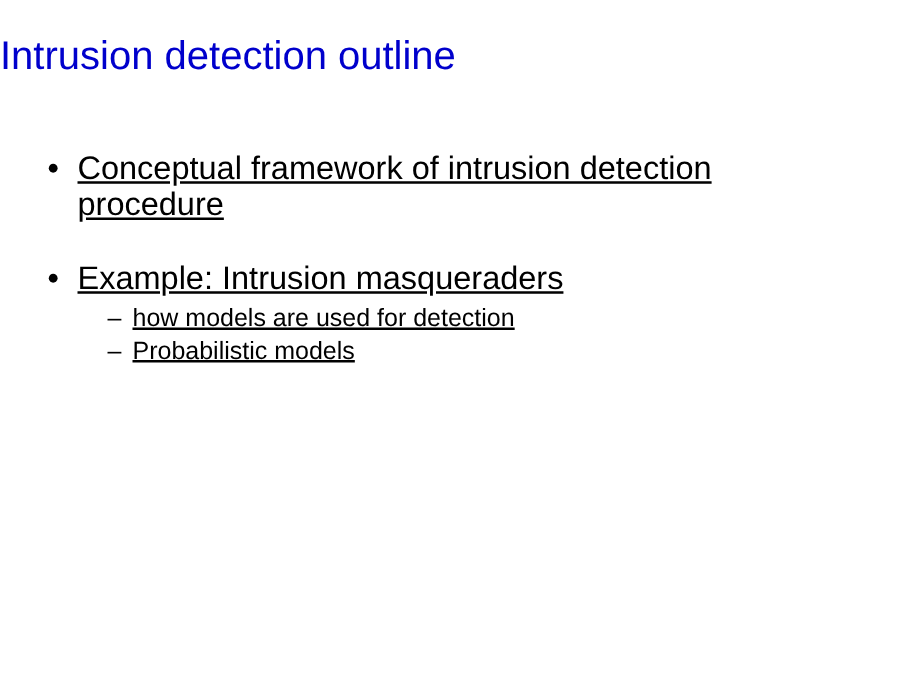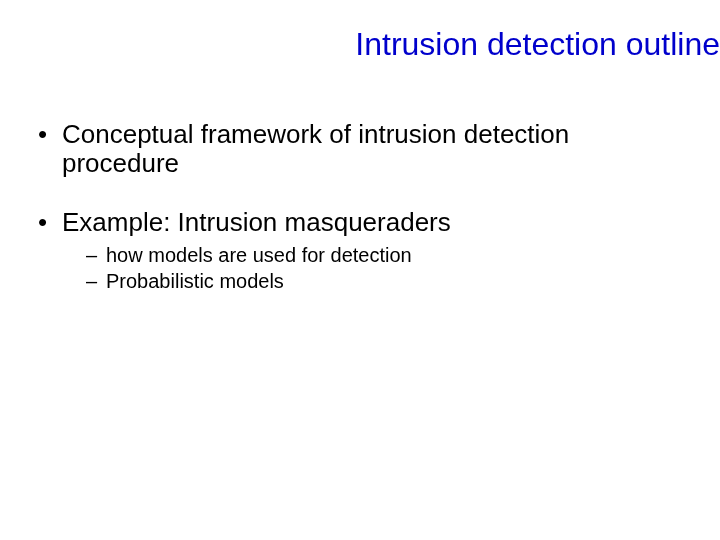--- a/index.html
+++ b/index.html
@@ -15,21 +15,21 @@
     width: 720px;
     height: 540px;
     position: relative;
     box-sizing: border-box;
   }
   .title {
     position: absolute;
     top: 26px;
     left: 0;
     width: 720px;
-    text-align: right;
+    text-align: left;
     font-size: 32px;
     color: #0000cc;
     font-weight: 400;
   }
   .body {
     position: absolute;
     top: 120px;
     left: 38px;
     right: 40px;
     font-size: 26px;
@@ -37,20 +37,21 @@
   }
   ul.level1 {
     list-style: none;
     margin: 0;
     padding: 0;
   }
   ul.level1 > li {
     position: relative;
     padding-left: 24px;
     margin-bottom: 30px;
+    text-decoration: underline;
   }
   ul.level1 > li::before {
     content: "•";
     position: absolute;
     left: 0;
     top: 0;
     font-size: 26px;
     line-height: 1.12;
   }
   ul.level2 {

